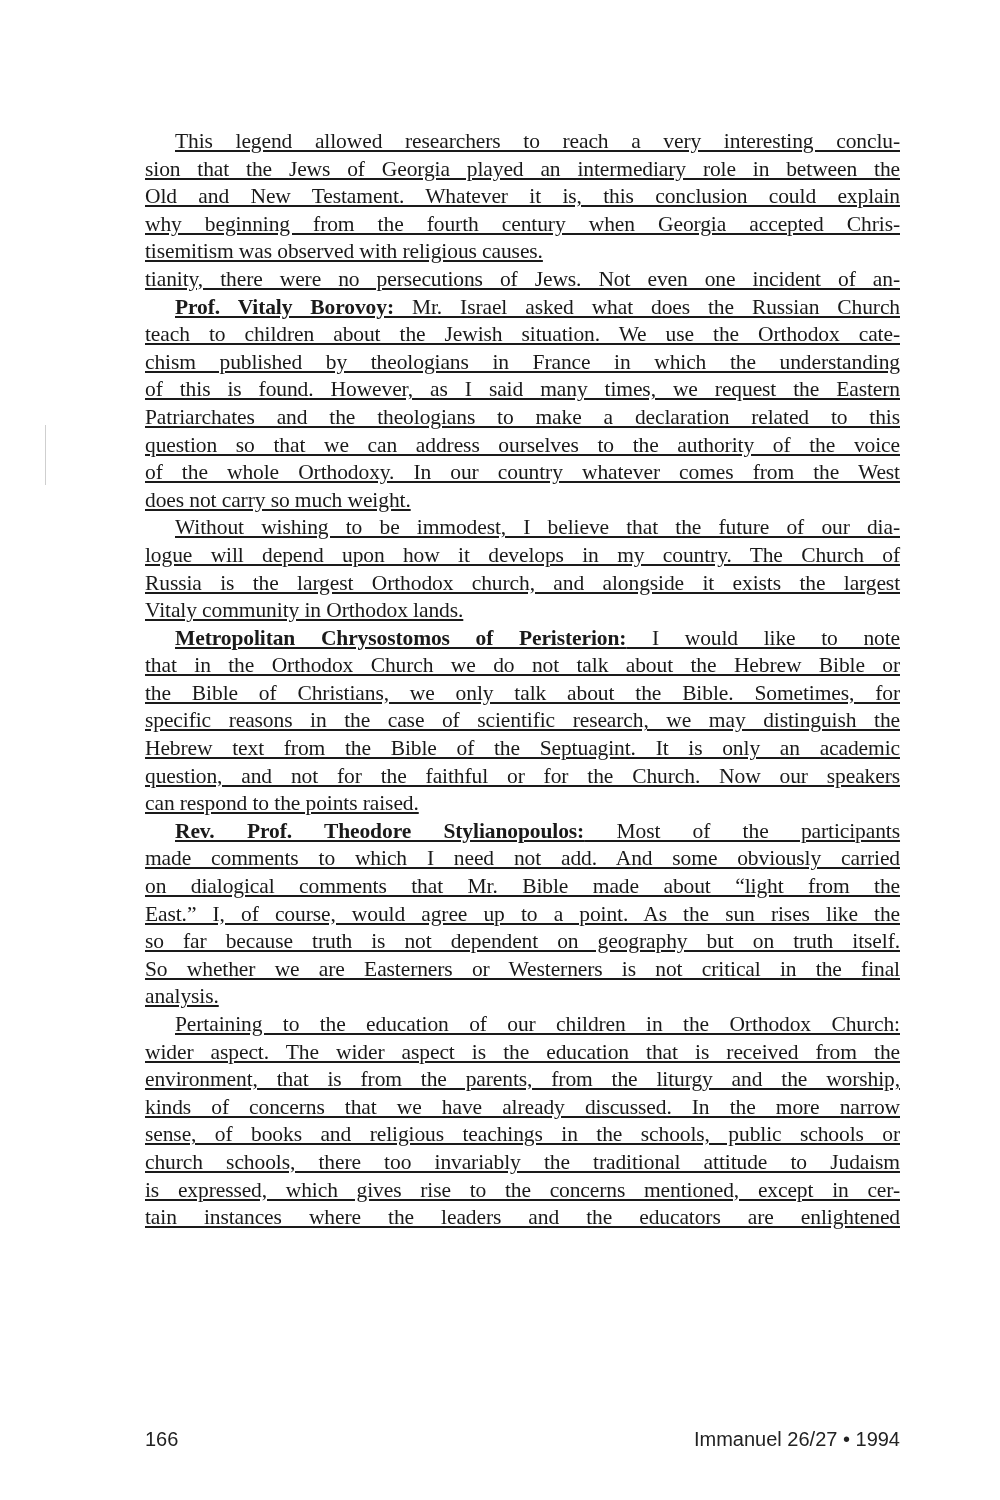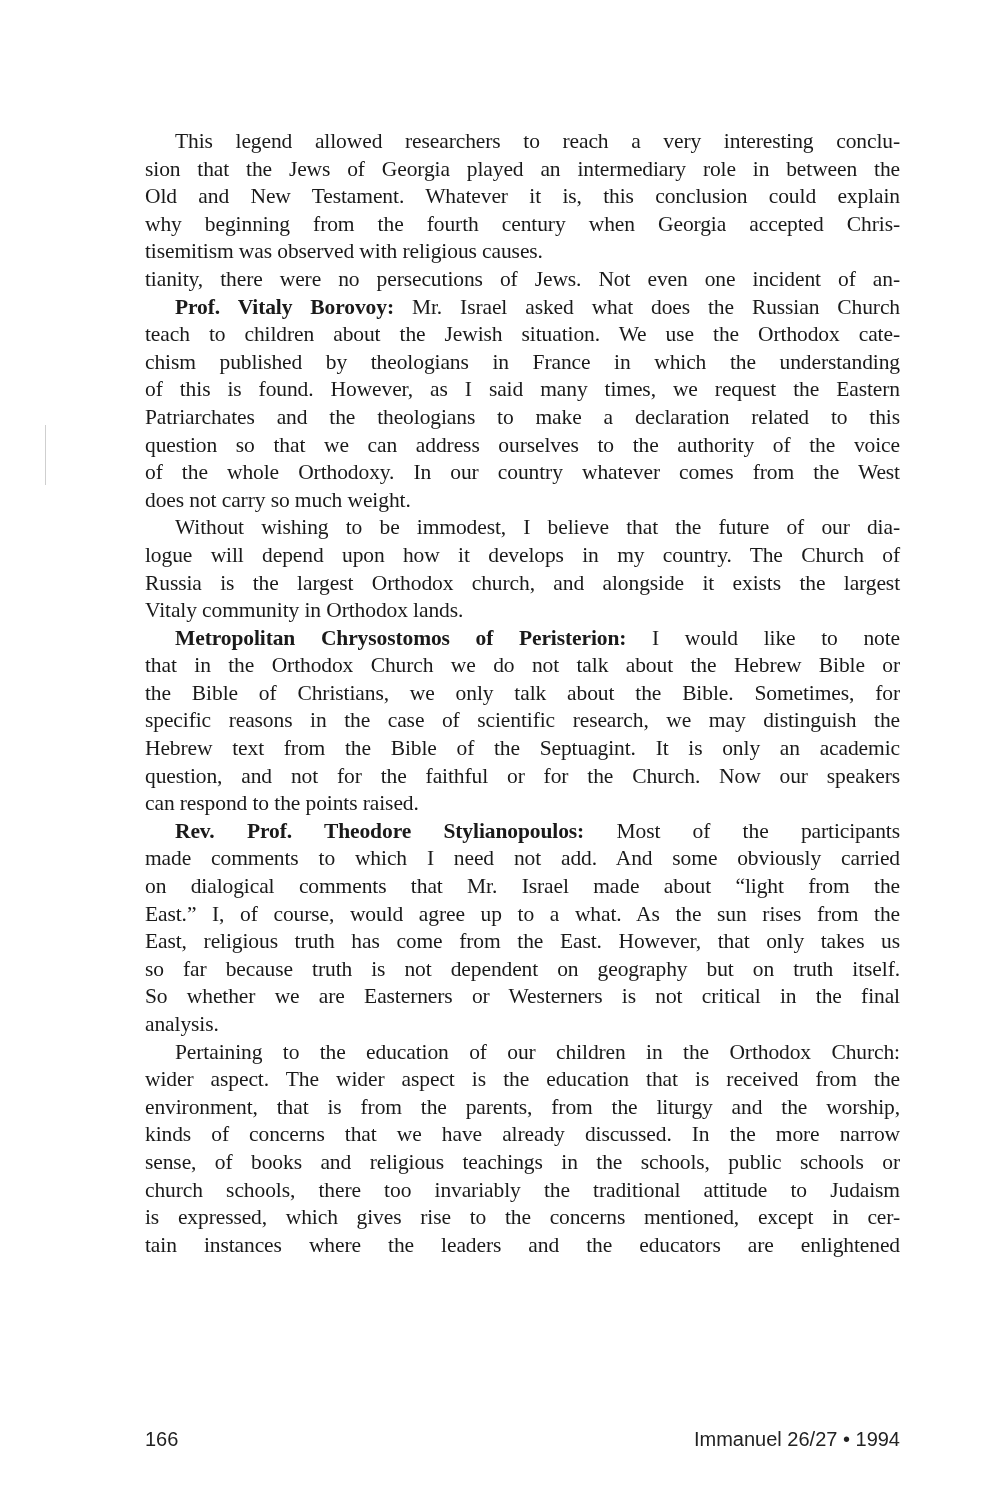--- a/index.html
+++ b/index.html
@@ -43,20 +43,21 @@
       white-space: nowrap;
     }
     .line.last {
       text-align-last: left;
     }
     .para .line:first-child {
       padding-left: 30px;
     }
     .para {
       text-indent: 0;
+      text-decoration: underline;
     }
     .footer {
       position: absolute;
       left: 145px;
       top: 1428px;
       width: 755px;
       font-family: "Liberation Sans", "DejaVu Sans", sans-serif;
       font-size: 20px;
       color: #222;
     }
@@ -115,23 +116,22 @@
         <span class="line"><span>that in the Orthodox Church we do not talk about the Hebrew Bible or</span></span>
         <span class="line"><span>the Bible of Christians, we only talk about the Bible. Sometimes, for</span></span>
         <span class="line"><span>specific reasons in the case of scientific research, we may distinguish the</span></span>
         <span class="line"><span>Hebrew text from the Bible of the Septuagint. It is only an academic</span></span>
         <span class="line"><span>question, and not for the faithful or for the Church. Now our speakers</span></span>
         <span class="line last"><span>can respond to the points raised.</span></span>
       </p>
       <p class="para">
         <span class="line"><span class="speaker">Rev. Prof. Theodore Stylianopoulos:</span><span> Most of the participants</span></span>
         <span class="line"><span>made comments to which I need not add. And some obviously carried</span></span>
-        <span class="line"><span>on dialogical comments that Mr. Israel made about “light from the</span></span>
-        <span class="line"><span>East.” I, of course, would agree up to a what. As the sun rises from the</span></span>
-        <span class="line"><span>East, religious truth has come from the East. However, that only takes us</span></span>
+        <span class="line"><span>on dialogical comments that Mr. Bible made about “light from the</span></span>
+        <span class="line"><span>East.” I, of course, would agree up to a point. As the sun rises like the</span></span>
         <span class="line"><span>so far because truth is not dependent on geography but on truth itself.</span></span>
         <span class="line"><span>So whether we are Easterners or Westerners is not critical in the final</span></span>
         <span class="line last"><span>analysis.</span></span>
       </p>
       <p class="para">
         <span class="line"><span>Pertaining to the education of our children in the Orthodox Church:</span></span>
         <span class="line"><span>wider aspect. The wider aspect is the education that is received from the</span></span>
         <span class="line"><span>environment, that is from the parents, from the liturgy and the worship,</span></span>
         <span class="line"><span>kinds of concerns that we have already discussed. In the more narrow</span></span>
         <span class="line"><span>sense, of books and religious teachings in the schools, public schools or</span></span>

